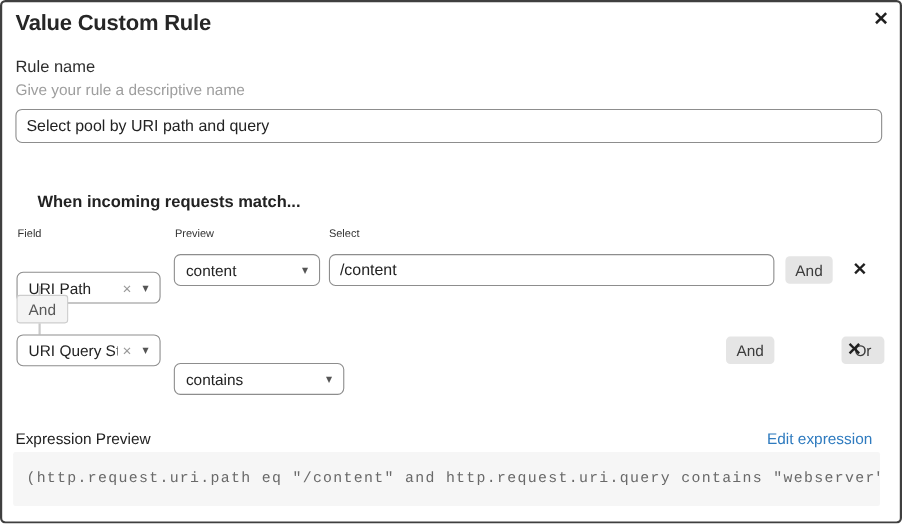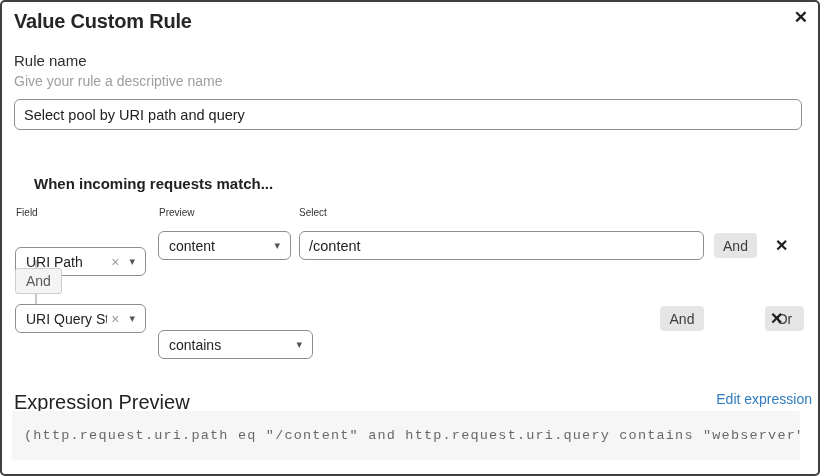--- a/index.html
+++ b/index.html
@@ -75,21 +75,21 @@
   }
 
   .connector-line { width: 2px; background: #c9c9c9; left: 33px; }
   .connector-badge {
     left: 13px; height: 26px;
     background: #f4f4f4; border: 1px solid #cdcdcd; border-radius: 3px;
     font-size: 14px; color: #595959;
     display: flex; align-items: center; padding: 0 10px;
   }
 
-  .expr-label { font-size: 20px; color: #222; }
+  .expr-label { font-size: 14px; color: #222; }
   .edit-link { font-size: 14px; color: #2f7bbf; cursor: pointer; }
   .code-block {
     left: 10px; top: 409px; width: 788px; height: 49px;
     background: #f6f6f6; border-radius: 2px;
     display: flex; align-items: center;
     padding: 0 12px; overflow: hidden;
   }
   .code-text {
     font-family: "Liberation Mono", monospace;
     font-size: 13.5px; letter-spacing: 1.2px; color: #696969;
@@ -140,18 +140,18 @@
   </div>
   <div class="abs select-box" style="left:156px; top:302px; width:155px;margin-top:26px;">
     <span class="sel-text">contains</span>
     <span class="caret">▾</span>
   </div>
   <button class="abs gray-btn" style="left:658px; top:304px; width:44px;">And</button>
   <button class="abs gray-btn" style="left:716px; top:304px; width:39px;margin-left:47px;">Or</button>
   <div class="abs remove-x" style="left:768px; top:304px;">✕</div>
 
   <div class="abs expr-label" style="left:12px; top:389px;">Expression Preview</div>
-  <div class="abs edit-link" style="top:389px; right:6px;">Edit expression</div>
+  <div class="abs edit-link" style="top:389px; right:25px;">Edit expression</div>
   <div class="abs code-block">
     <span class="code-text">(http.request.uri.path eq "/content" and http.request.uri.query contains "webserver")</span>
   </div>
 
 </div>
 
 </body></html>

